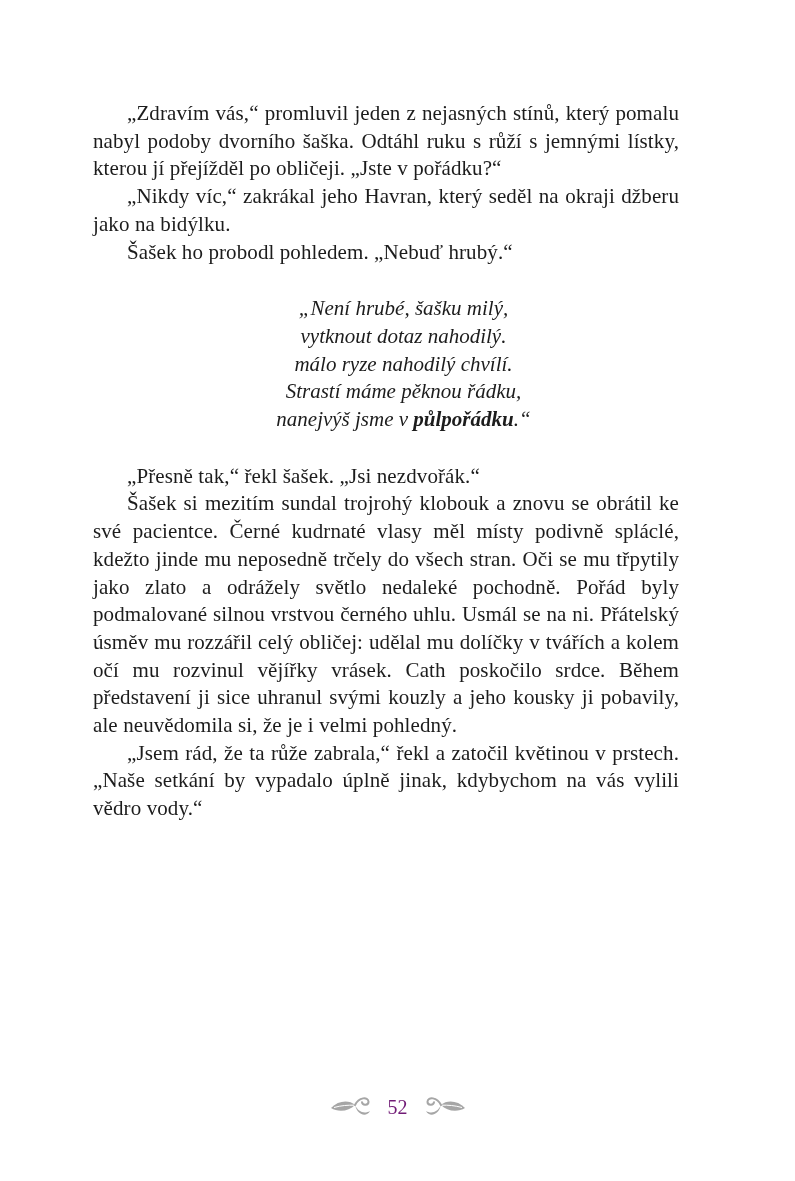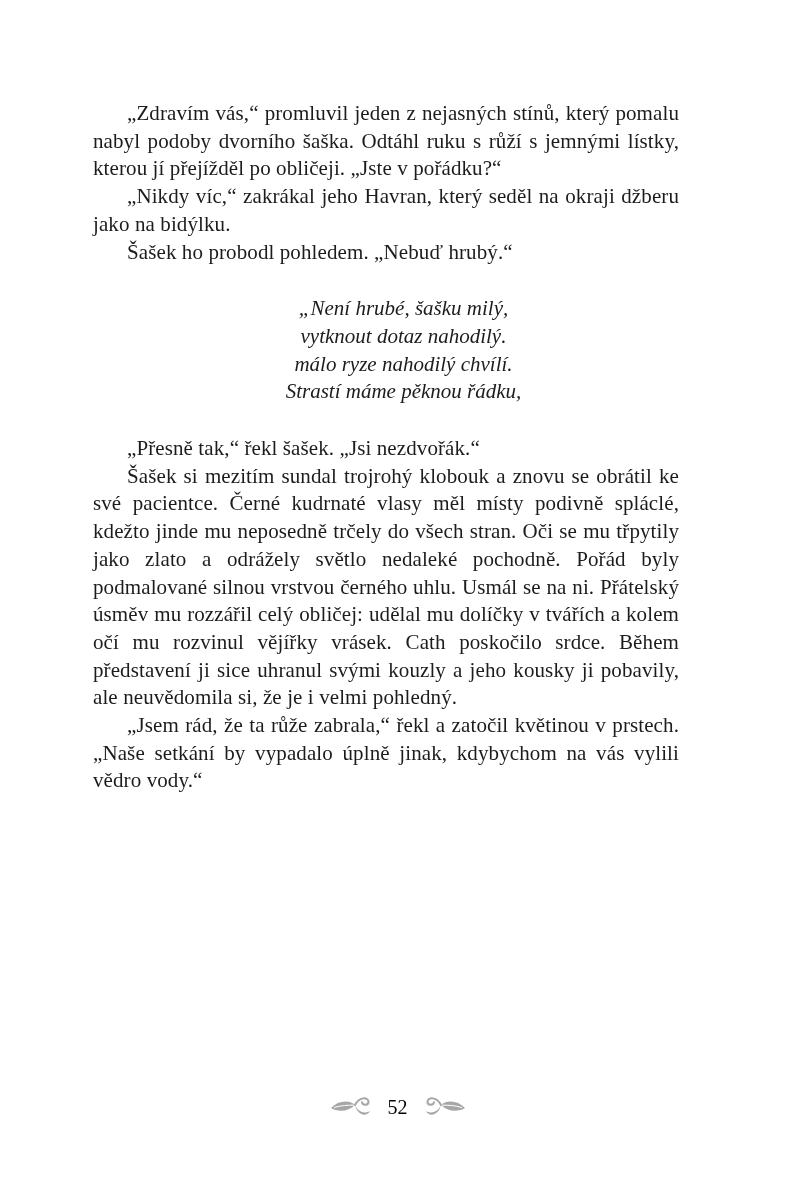--- a/index.html
+++ b/index.html
@@ -50,21 +50,21 @@
     right: 0;
     top: 1094px;
     display: flex;
     align-items: center;
     justify-content: center;
     gap: 15px;
   }
   .page-number {
     font-size: 20px;
     line-height: 26px;
-    color: #000000;
+    color: #701a75;
   }
   .ornament {
     display: inline-flex;
     align-items: center;
   }
   .ornament.mirrored svg {
     transform: scaleX(-1);
   }
 </style>
 </head>
@@ -75,20 +75,21 @@
 
     <p class="para">„Zdravím vás,“ promluvil jeden z nejasných stínů, který pomalu nabyl podoby dvorního šaška. Odtáhl ruku s růží s jemnými lístky, kterou jí přejížděl po obličeji. „Jste v pořádku?“</p>
     <p class="para">„Nikdy víc,“ zakrákal jeho Havran, který seděl na okraji džberu jako na bidýlku.</p>
     <p class="para">Šašek ho probodl pohledem. „Nebuď hrubý.“</p>
 
     <div class="poem">
       <div class="poem-line">„Není hrubé, šašku milý,</div>
       <div class="poem-line">vytknout dotaz nahodilý.</div>
       <div class="poem-line">málo ryze nahodilý chvílí.</div>
       <div class="poem-line">Strastí máme pěknou řádku,</div>
+      <div class="poem-line"><span>nanejvýš jsme v </span><span class="poem-bold">půlpořádku</span><span>.“</span></div>
     </div>
 
     <p class="para">„Přesně tak,“ řekl šašek. „Jsi nezdvořák.“</p>
     <p class="para">Šašek si mezitím sundal trojrohý klobouk a znovu se obrátil ke své pacientce. Černé kudrnaté vlasy měl místy podivně spláclé, kdežto jinde mu neposedně trčely do všech stran. Oči se mu třpytily jako zlato a odrážely světlo nedaleké pochodně. Pořád byly podmalované silnou vrstvou černého uhlu. Usmál se na ni. Přátelský úsměv mu rozzářil celý obličej: udělal mu dolíčky v tvářích a kolem očí mu rozvinul vějířky vrásek. Cath poskočilo srdce. Během představení ji sice uhranul svými kouzly a jeho kousky ji pobavily, ale neuvědomila si, že je i velmi pohledný.</p>
     <p class="para">„Jsem rád, že ta růže zabrala,“ řekl a zatočil květinou v prstech. „Naše setkání by vypadalo úplně jinak, kdybychom na vás vylili vědro vody.“</p>
 
   </div>
 
   <div class="footer">
     <span class="ornament">

